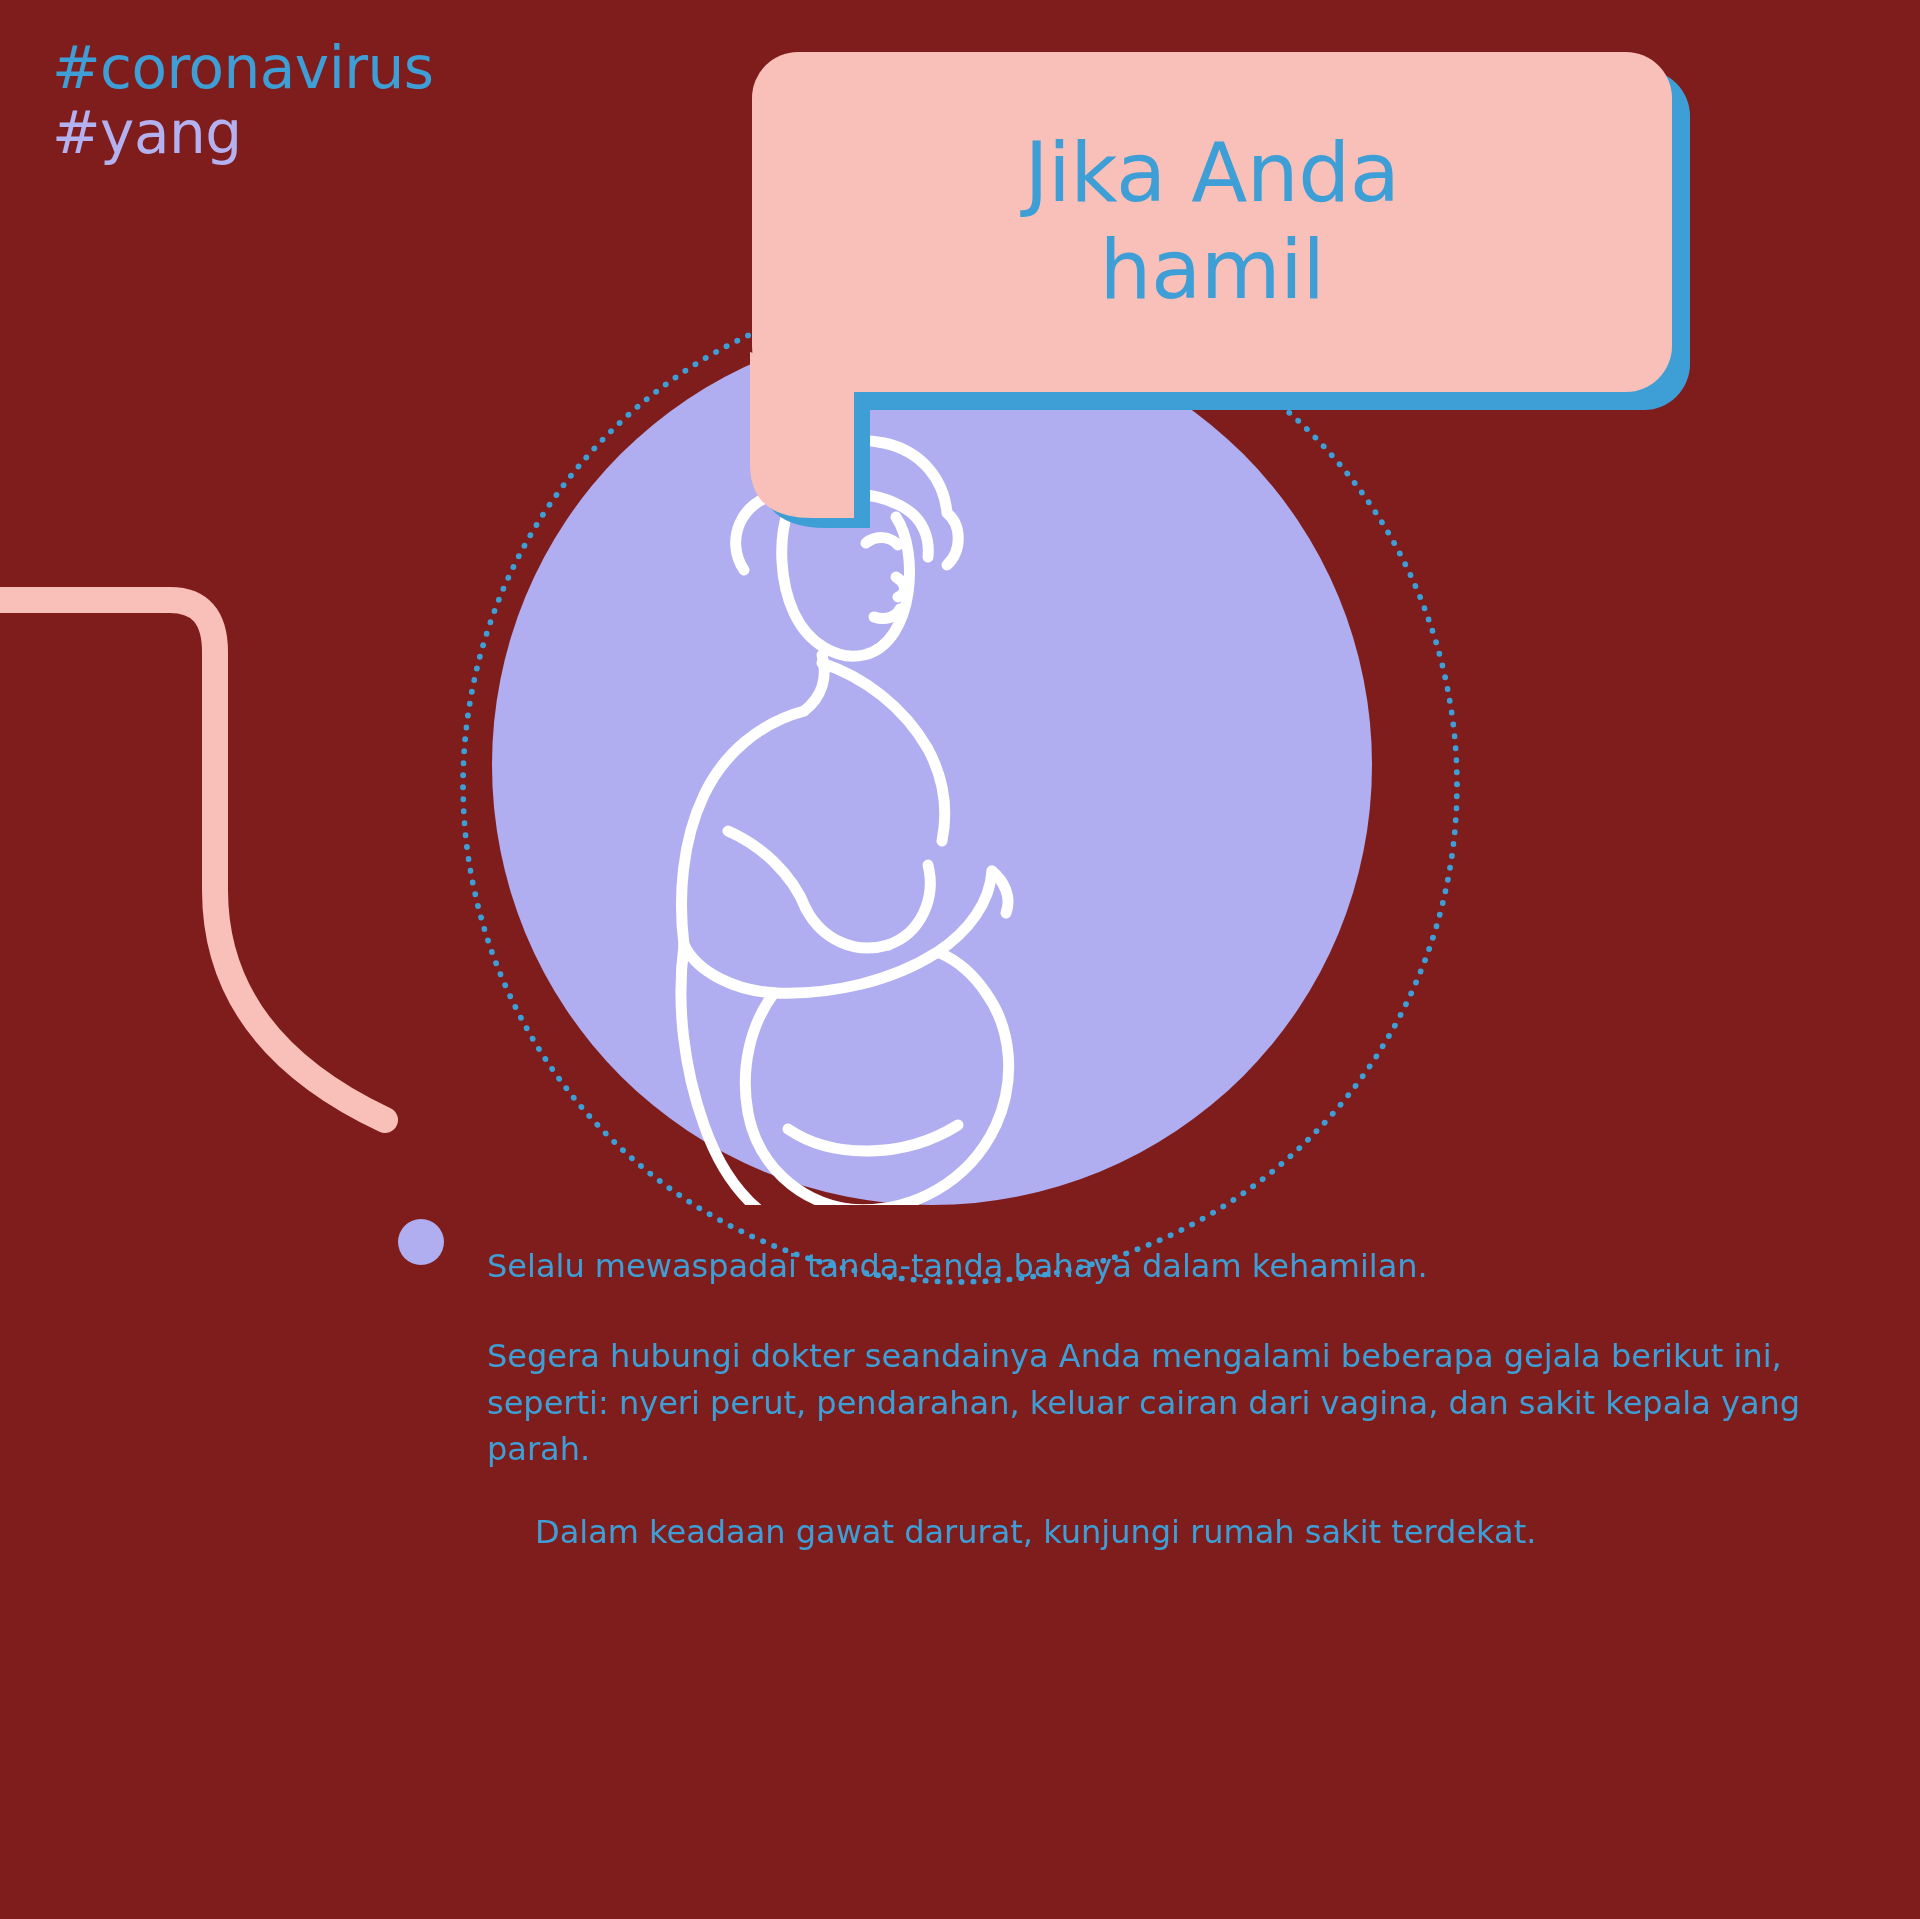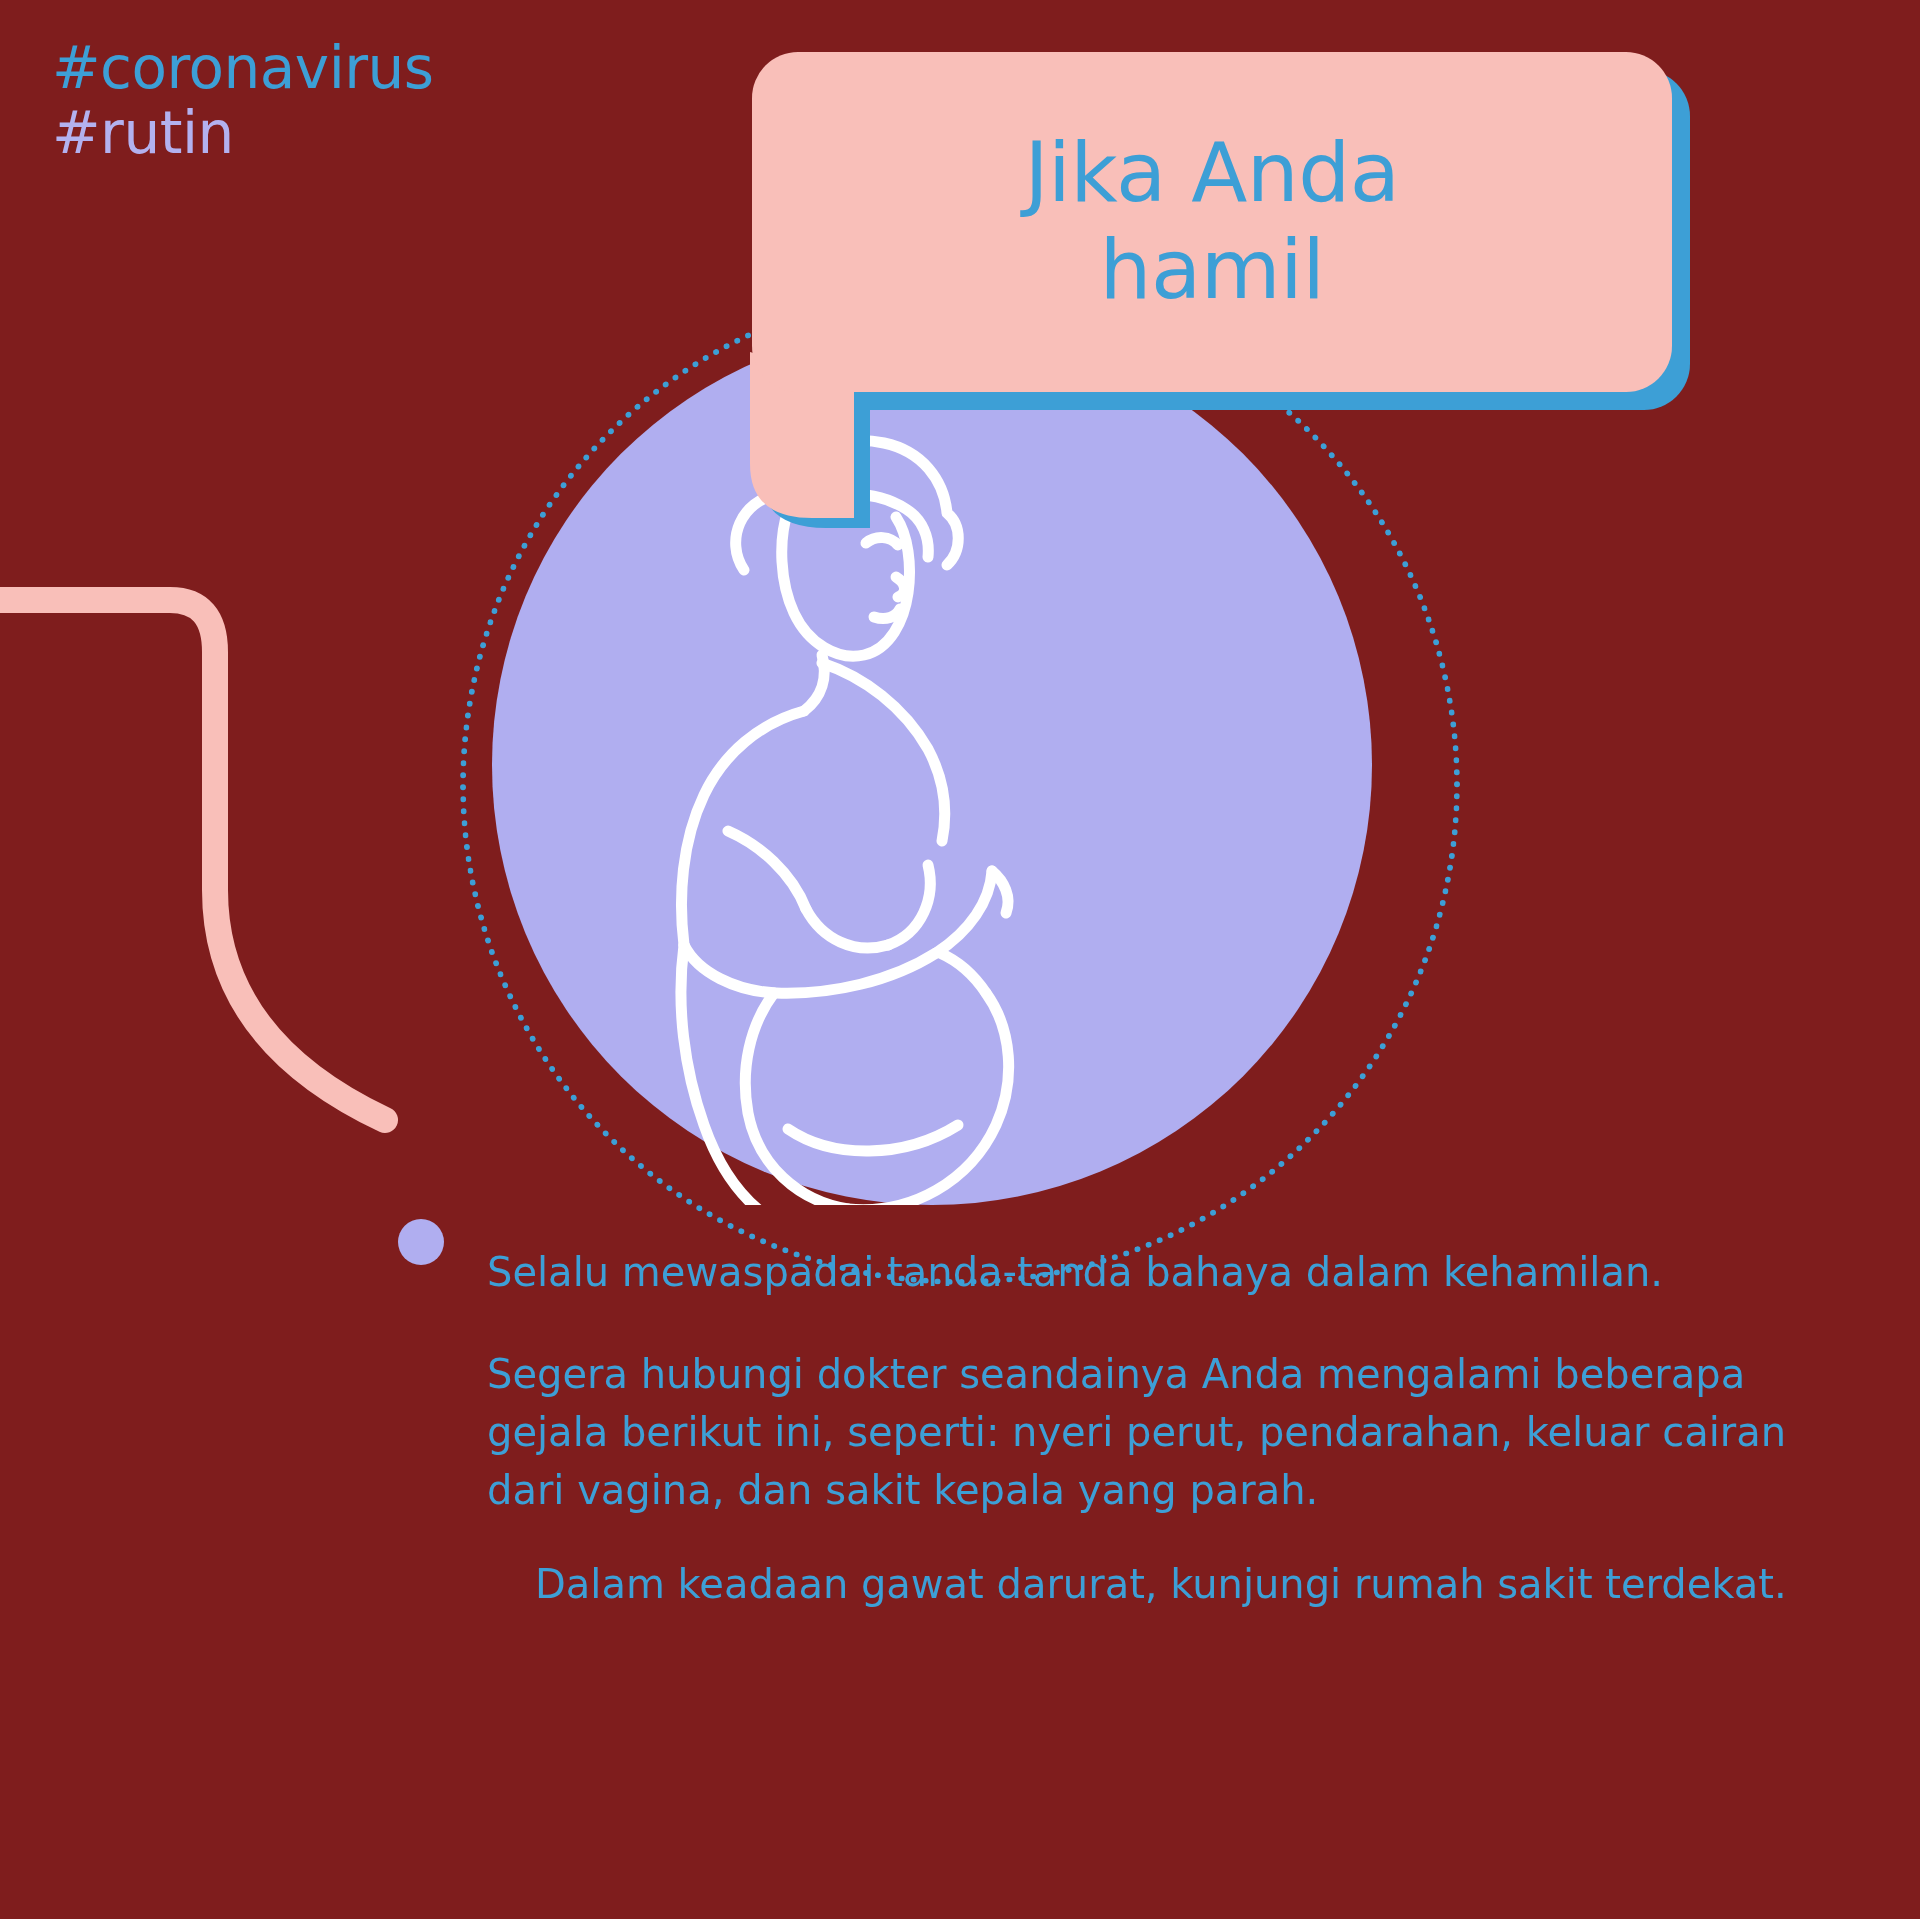--- a/index.html
+++ b/index.html
@@ -139,38 +139,38 @@
     background: #b0aef0;
   }
 
   
   .body-text {
     position: absolute;
     left: 487px;
     top: 1243px;
     width: 1330px;
     color: #3d9fd6;
-    font-size: 40px;
+    font-size: 32px;
     line-height: 1.45;
   }
   .body-text p {
     margin: 0 0 40px 0;
   }
   .body-text p.tight { margin-bottom: 44px; }
   .body-text p.block { margin-bottom: 36px; }
   .body-text p:last-child { margin-bottom: 0; margin-left: 48px; }
 </style>
 </head>
 <body>
 
 <div class="canvas">
 
   <div class="hashtags">
     <div class="tag-1">#coronavirus</div>
-    <div class="tag-3">#rutin</div>
+    <div class="tag-3">#yang</div>
   </div>
 
   <svg class="pink-hook" viewBox="0 0 460 700">
     <path d="M0 40 H170 Q215 40 215 92 V330 Q215 480 385 560" fill="none" stroke="#f9bfb9" stroke-width="26" stroke-linecap="round"></path>
   </svg>
 
   <div class="dotted-ring"></div>
 
   <div class="purple-circle"></div>
 

